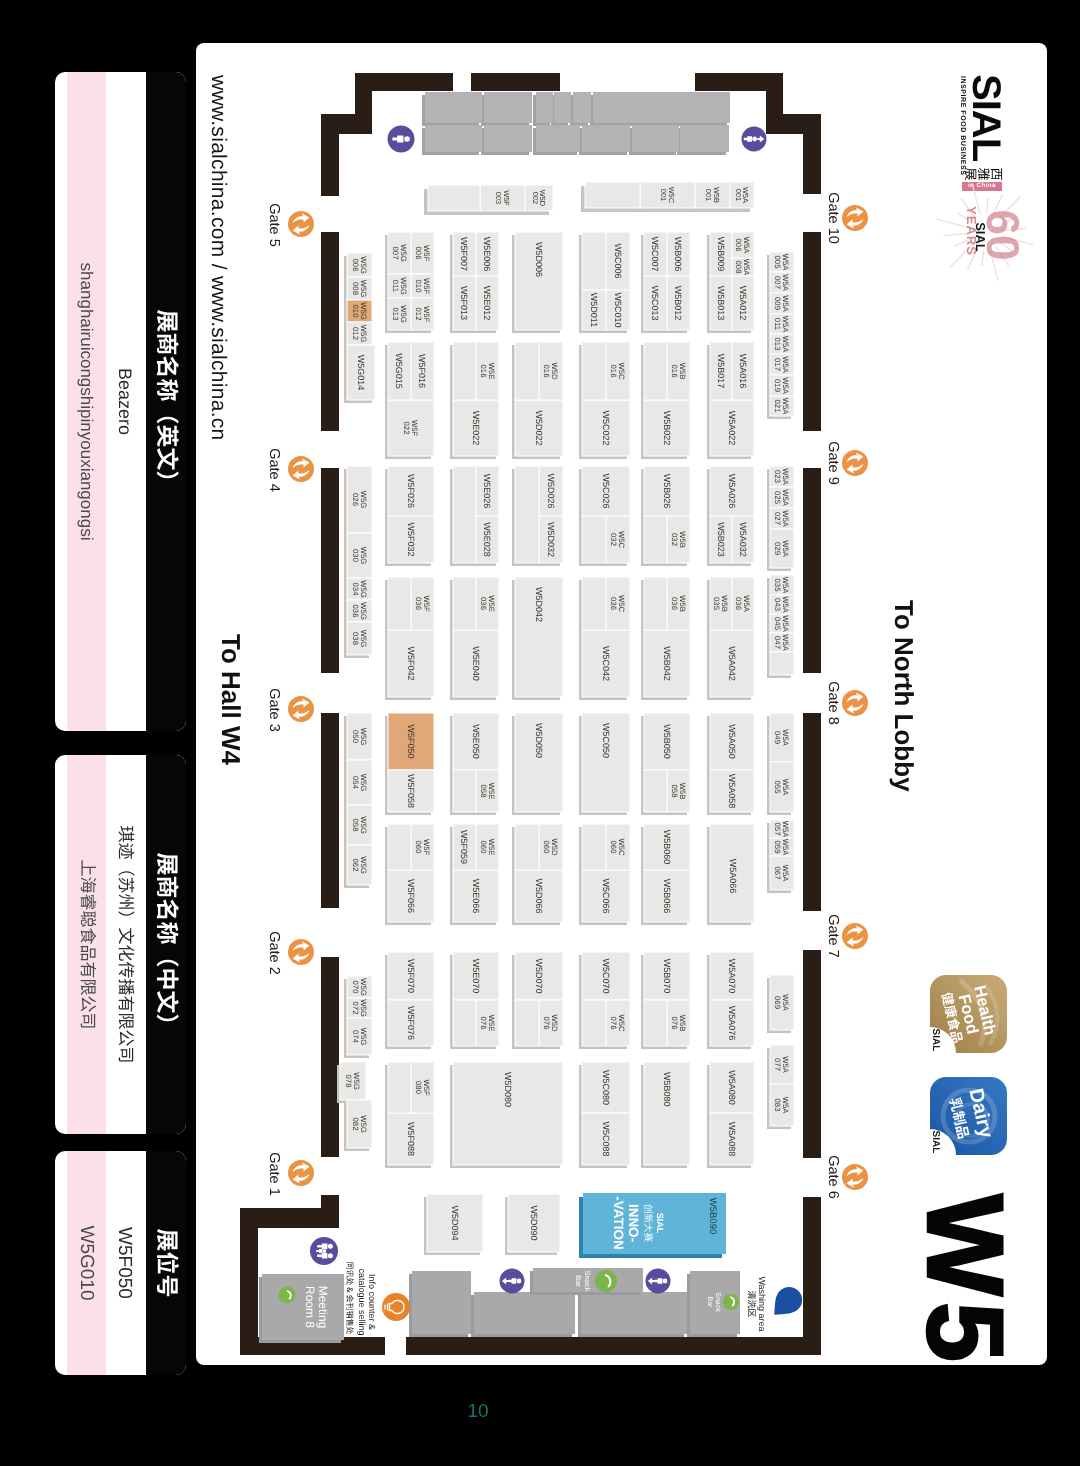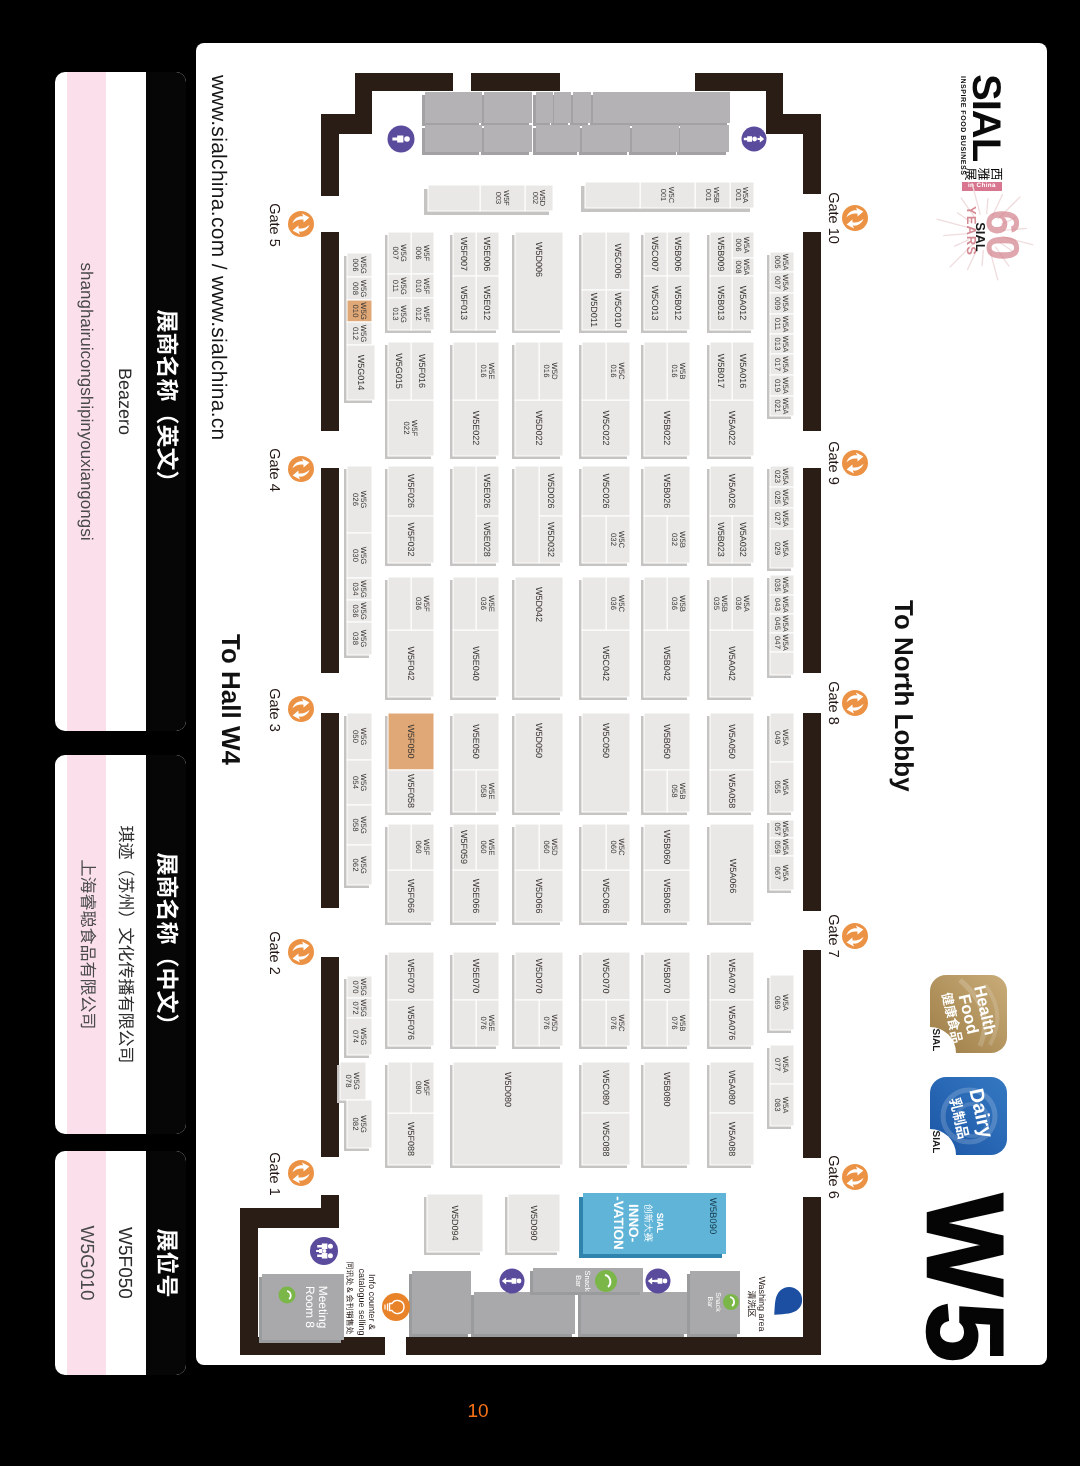--- a/index.html
+++ b/index.html
@@ -1,18 +1,18 @@
 <!DOCTYPE html>
 <html><head>
 <meta charset="utf-8">
 <style>
 html,body{margin:0;padding:0;background:#000000;width:1080px;height:1466px;overflow:hidden;}
 *{font-family:"Liberation Sans", sans-serif;}
 #rot{position:absolute;left:0;top:0;width:1466px;height:1080px;transform:translate(1080px,0) rotate(90deg);transform-origin:0 0;}
-#pagenum{position:absolute;left:0;top:1400px;width:956px;text-align:center;color:#f97316;font-size:19px;}
+#pagenum{position:absolute;left:0;top:1400px;width:956px;text-align:center;color:#0f766e;font-size:19px;}
 </style>
 </head>
 <body>
 
 <div id="rot">
 <svg width="1466" height="1080" viewBox="0 0 1466 1080" text-rendering="geometricPrecision">
 
 <rect x="43.0" y="33.0" width="1322.0" height="851.0" fill="#ffffff" rx="8"></rect>
 
 <g>

